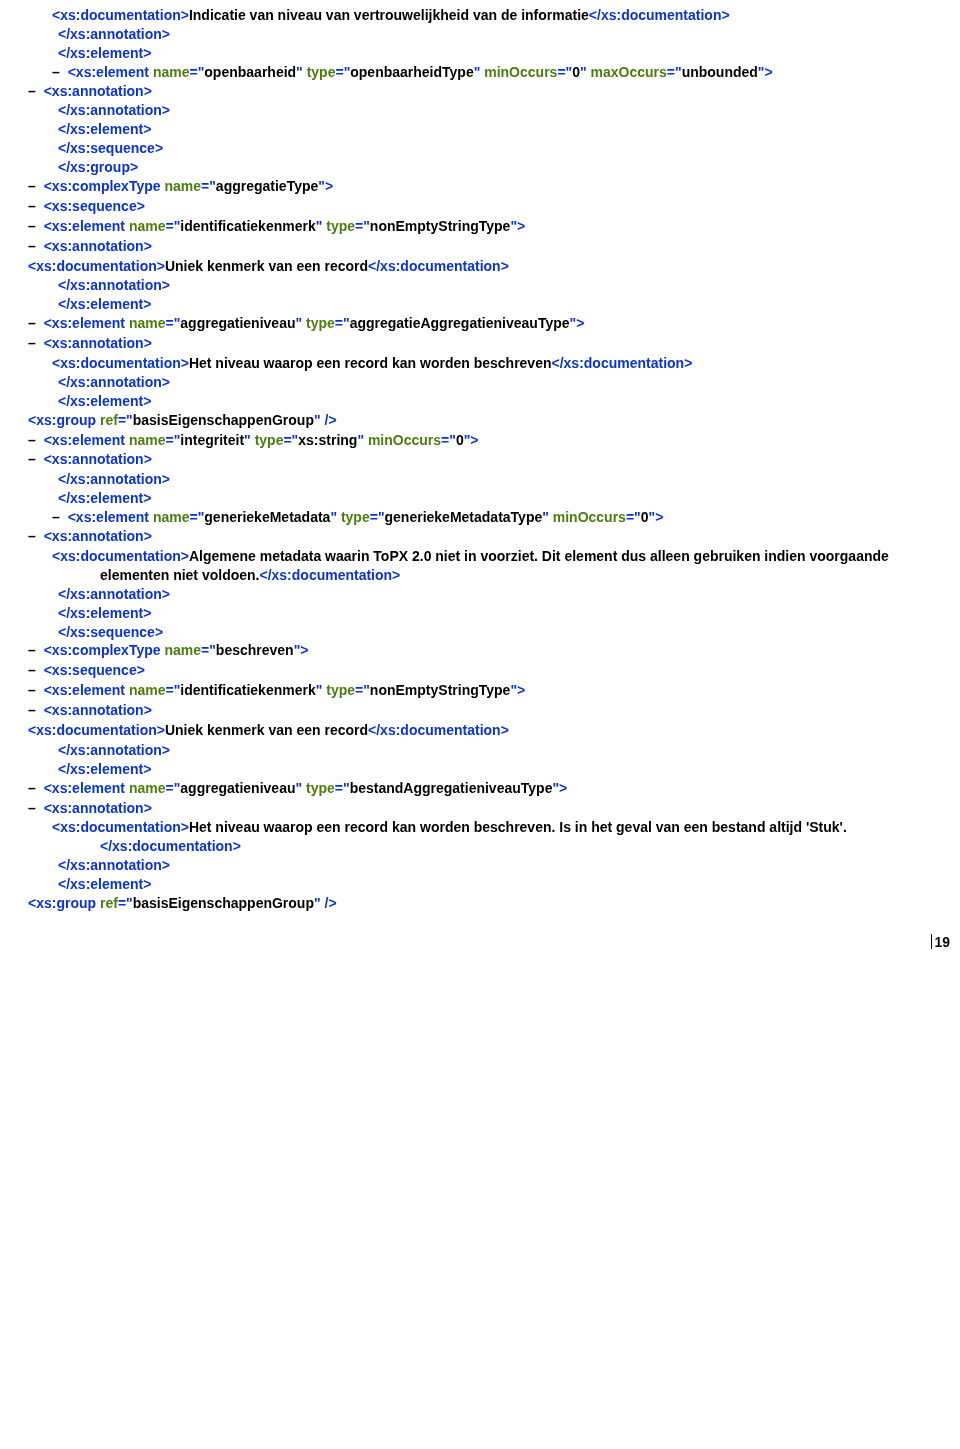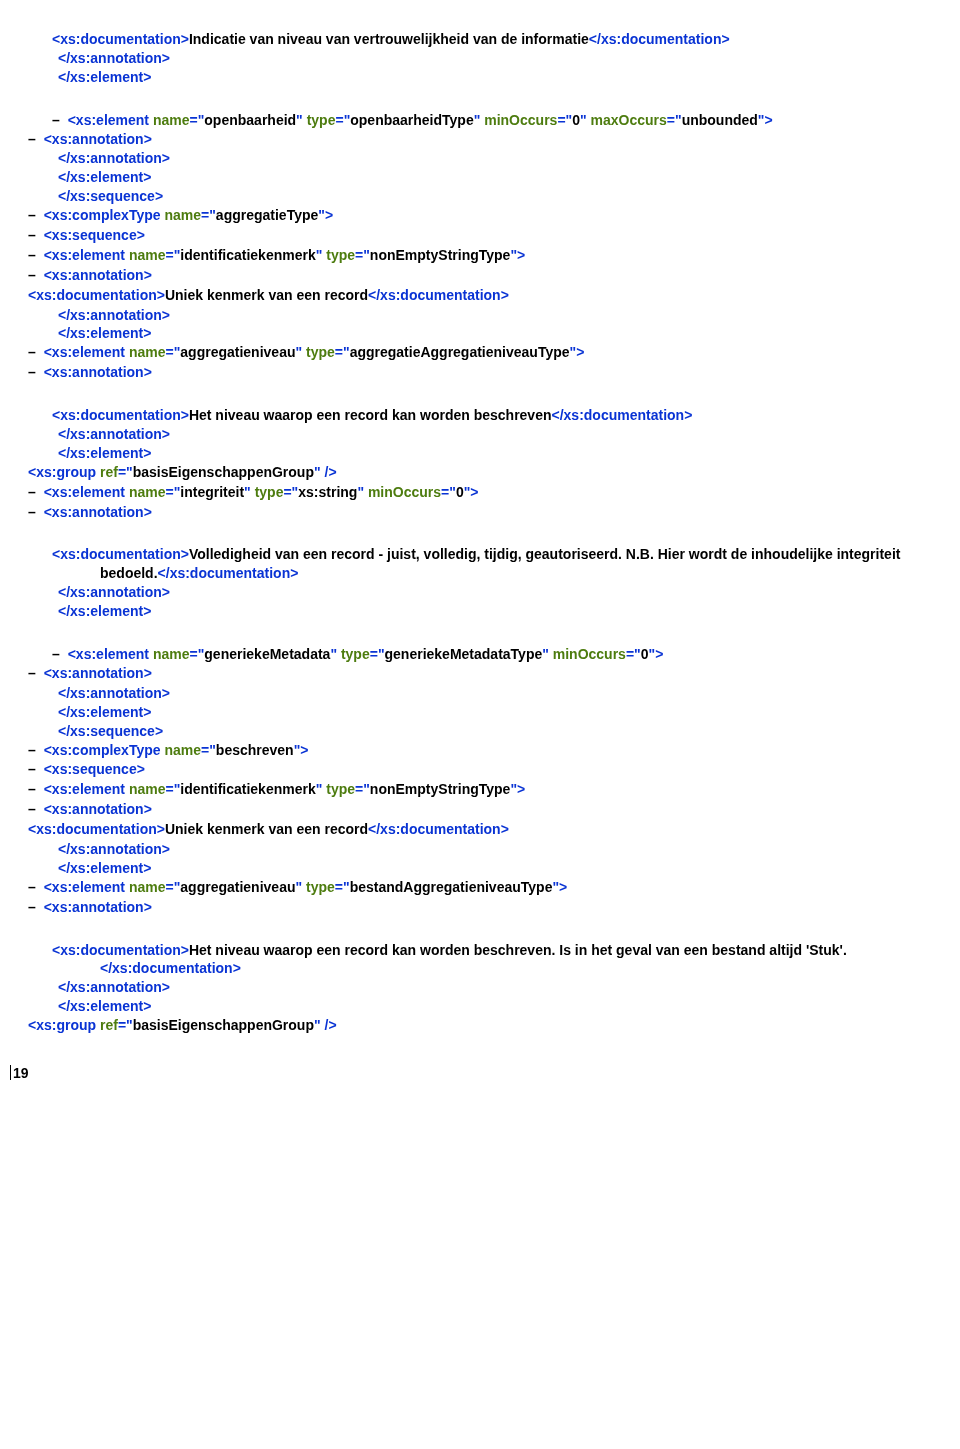--- a/index.html
+++ b/index.html
@@ -14,57 +14,58 @@
     width: 940px;
   }
   .tag { color: #0933d4; }
   .name { color: #4d7c0f; }
   .val { color: #000; }
   .punct { color: #0933d4; }
   .red { color: #bf0000; }
   .black { color: #000; }
   .dash { color: #000; font-weight: bold; margin-right: 4px; }
   .line { padding-left: 48px; text-indent: -48px; margin: 0 0 1px 18px; }
-  .indent1 { padding-left: 90px; text-indent: -48px; margin-top: 24px; }
+  .indent1 { padding-left: 90px; text-indent: -48px; }
   .closing { padding-left: 48px; }
-  .pagenum { text-align: left; margin-top: 29px; font-size: 14px; }
+  .pagenum { text-align: right; margin-top: 20px; font-size: 14px; }
   .cursor { display:inline-block; border-left: 1.5px solid #000; height: 15px; vertical-align: -2px; margin-right: 2px; }
 </style>
 </head>
 <body>
 
 <div id="content">
     <div class="indent1"><span class="tag">&lt;xs:documentation&gt;</span><span class="black">Indicatie van niveau van vertrouwelijkheid van de informatie</span><span class="tag">&lt;/xs:documentation&gt;</span></div>
     <div class="closing"><span class="tag">&lt;/xs:annotation&gt;</span></div>
     <div class="closing"><span class="tag">&lt;/xs:element&gt;</span></div>
     <div class="indent1"><span class="dash red">–</span> <span class="tag">&lt;xs:element </span><span class="name">name</span><span class="punct">=</span><span class="punct">"</span><span class="val">openbaarheid</span><span class="punct">"</span> <span class="name">type</span><span class="punct">=</span><span class="punct">"</span><span class="val">openbaarheidType</span><span class="punct">"</span> <span class="name">minOccurs</span><span class="punct">=</span><span class="punct">"</span><span class="val">0</span><span class="punct">"</span> <span class="name">maxOccurs</span><span class="punct">=</span><span class="punct">"</span><span class="val">unbounded</span><span class="punct">"</span><span class="tag">&gt;</span></div>
     <div class="line"><span class="dash red">–</span> <span class="tag">&lt;xs:annotation&gt;</span></div>
     <div class="closing"><span class="tag">&lt;/xs:annotation&gt;</span></div>
     <div class="closing"><span class="tag">&lt;/xs:element&gt;</span></div>
     <div class="closing"><span class="tag">&lt;/xs:sequence&gt;</span></div>
+    <div class="closing"><span class="tag">&lt;/xs:group&gt;</span></div>
     <div class="line"><span class="dash red">–</span> <span class="tag">&lt;xs:complexType </span><span class="name">name</span><span class="punct">=</span><span class="punct">"</span><span class="val">aggregatieType</span><span class="punct">"</span><span class="tag">&gt;</span></div>
     <div class="line"><span class="dash red">–</span> <span class="tag">&lt;xs:sequence&gt;</span></div>
     <div class="line"><span class="dash red">–</span> <span class="tag">&lt;xs:element </span><span class="name">name</span><span class="punct">=</span><span class="punct">"</span><span class="val">identificatiekenmerk</span><span class="punct">"</span> <span class="name">type</span><span class="punct">=</span><span class="punct">"</span><span class="val">nonEmptyStringType</span><span class="punct">"</span><span class="tag">&gt;</span></div>
     <div class="line"><span class="dash red">–</span> <span class="tag">&lt;xs:annotation&gt;</span></div>
     <div class="line"><span class="tag">&lt;xs:documentation&gt;</span><span class="black">Uniek kenmerk van een record</span><span class="tag">&lt;/xs:documentation&gt;</span></div>
     <div class="closing"><span class="tag">&lt;/xs:annotation&gt;</span></div>
     <div class="closing"><span class="tag">&lt;/xs:element&gt;</span></div>
     <div class="line"><span class="dash red">–</span> <span class="tag">&lt;xs:element </span><span class="name">name</span><span class="punct">=</span><span class="punct">"</span><span class="val">aggregatieniveau</span><span class="punct">"</span> <span class="name">type</span><span class="punct">=</span><span class="punct">"</span><span class="val">aggregatieAggregatieniveauType</span><span class="punct">"</span><span class="tag">&gt;</span></div>
     <div class="line"><span class="dash red">–</span> <span class="tag">&lt;xs:annotation&gt;</span></div>
     <div class="indent1"><span class="tag">&lt;xs:documentation&gt;</span><span class="black">Het niveau waarop een record kan worden beschreven</span><span class="tag">&lt;/xs:documentation&gt;</span></div>
     <div class="closing"><span class="tag">&lt;/xs:annotation&gt;</span></div>
     <div class="closing"><span class="tag">&lt;/xs:element&gt;</span></div>
     <div class="line"><span class="tag">&lt;xs:group </span><span class="name">ref</span><span class="punct">=</span><span class="punct">"</span><span class="val">basisEigenschappenGroup</span><span class="punct">"</span><span class="tag"> /&gt;</span></div>
     <div class="line"><span class="dash red">–</span> <span class="tag">&lt;xs:element </span><span class="name">name</span><span class="punct">=</span><span class="punct">"</span><span class="val">integriteit</span><span class="punct">"</span> <span class="name">type</span><span class="punct">=</span><span class="punct">"</span><span class="val">xs:string</span><span class="punct">"</span> <span class="name">minOccurs</span><span class="punct">=</span><span class="punct">"</span><span class="val">0</span><span class="punct">"</span><span class="tag">&gt;</span></div>
     <div class="line"><span class="dash red">–</span> <span class="tag">&lt;xs:annotation&gt;</span></div>
-    <div class="indent1"><span class="tag">&lt;xs:documentation&gt;</span><span class="black">Volledigheid van een record - juist, volledig, tijdig, geautoriseerd. N.B. Hier wordt de inhoudelijke integriteit bedoeld.</span><span class="tag">&lt;/xs:documentation&gt;</span></div>
     <div class="closing"><span class="tag">&lt;/xs:annotation&gt;</span></div>
     <div class="closing"><span class="tag">&lt;/xs:element&gt;</span></div>
     <div class="indent1"><span class="dash red">–</span> <span class="tag">&lt;xs:element </span><span class="name">name</span><span class="punct">=</span><span class="punct">"</span><span class="val">generiekeMetadata</span><span class="punct">"</span> <span class="name">type</span><span class="punct">=</span><span class="punct">"</span><span class="val">generiekeMetadataType</span><span class="punct">"</span> <span class="name">minOccurs</span><span class="punct">=</span><span class="punct">"</span><span class="val">0</span><span class="punct">"</span><span class="tag">&gt;</span></div>
     <div class="line"><span class="dash red">–</span> <span class="tag">&lt;xs:annotation&gt;</span></div>
+    <div class="indent1"><span class="tag">&lt;xs:documentation&gt;</span><span class="black">Algemene metadata waarin ToPX 2.0 niet in voorziet. Dit element dus alleen gebruiken indien voorgaande elementen niet voldoen.</span><span class="tag">&lt;/xs:documentation&gt;</span></div>
     <div class="closing"><span class="tag">&lt;/xs:annotation&gt;</span></div>
     <div class="closing"><span class="tag">&lt;/xs:element&gt;</span></div>
     <div class="closing"><span class="tag">&lt;/xs:sequence&gt;</span></div>
     <div class="line"><span class="dash red">–</span> <span class="tag">&lt;xs:complexType </span><span class="name">name</span><span class="punct">=</span><span class="punct">"</span><span class="val">beschreven</span><span class="punct">"</span><span class="tag">&gt;</span></div>
     <div class="line"><span class="dash red">–</span> <span class="tag">&lt;xs:sequence&gt;</span></div>
     <div class="line"><span class="dash red">–</span> <span class="tag">&lt;xs:element </span><span class="name">name</span><span class="punct">=</span><span class="punct">"</span><span class="val">identificatiekenmerk</span><span class="punct">"</span> <span class="name">type</span><span class="punct">=</span><span class="punct">"</span><span class="val">nonEmptyStringType</span><span class="punct">"</span><span class="tag">&gt;</span></div>
     <div class="line"><span class="dash red">–</span> <span class="tag">&lt;xs:annotation&gt;</span></div>
     <div class="line"><span class="tag">&lt;xs:documentation&gt;</span><span class="black">Uniek kenmerk van een record</span><span class="tag">&lt;/xs:documentation&gt;</span></div>
     <div class="closing"><span class="tag">&lt;/xs:annotation&gt;</span></div>
     <div class="closing"><span class="tag">&lt;/xs:element&gt;</span></div>

